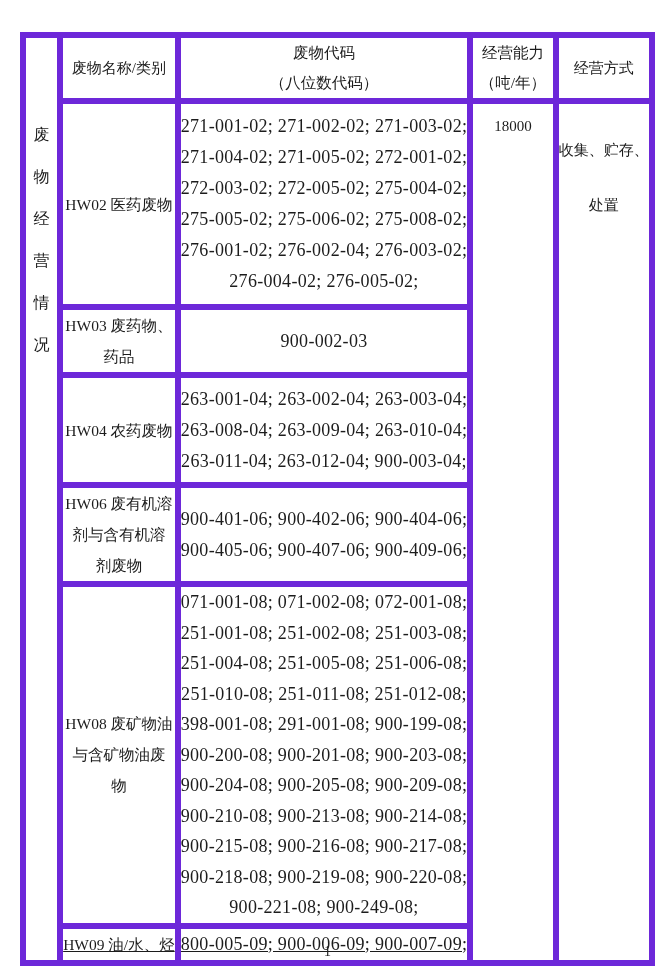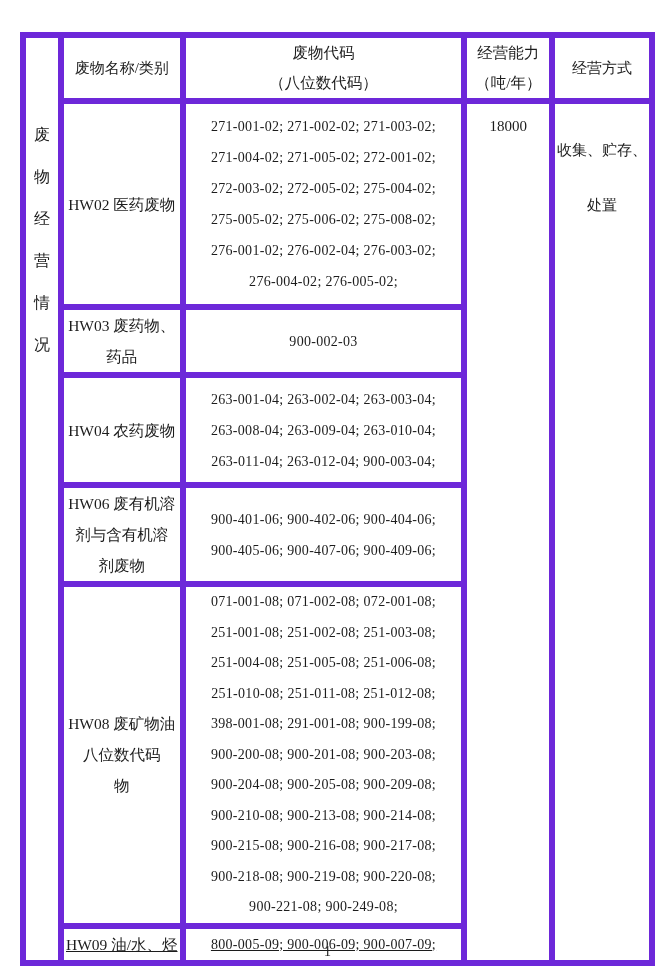--- a/index.html
+++ b/index.html
@@ -47,21 +47,21 @@
   .side-cell div { line-height: 42px; }
 
   .th { font-size: 15.5px; }
   .th div { line-height: 30px; }
   .th-single { font-size: 15px; line-height: 30px; margin-top: 42px; }
 
   .label-cell { font-size: 15.5px; margin-top: 18px; }
   .label-cell div { line-height: 31px; }
 
   .codes-cell {
-    font-size: 14px;
+    font-size: 18px;
     letter-spacing: 0.3px;
     white-space: nowrap;
   }
   .codes-cell div { line-height: 31px; }
   .codes-cell.tight div { line-height: 30.5px; }
 
   .merged-value {
     vertical-align: top;
     padding-top: 7px;
     font-size: 15px;
@@ -162,21 +162,21 @@
           </td>
       <td class="codes-cell">
             <div>900-401-06; 900-402-06; 900-404-06;</div>
             <div>900-405-06; 900-407-06; 900-409-06;</div>
           </td>
     </tr>
 
     <tr class="r-hw08">
       <td class="label-cell">
             <div>HW08 废矿物油</div>
-            <div>八位数代码</div>
+            <div>与含矿物油废</div>
             <div>物</div>
           </td>
       <td class="codes-cell tight">
             <div>071-001-08; 071-002-08; 072-001-08;</div>
             <div>251-001-08; 251-002-08; 251-003-08;</div>
             <div>251-004-08; 251-005-08; 251-006-08;</div>
             <div>251-010-08; 251-011-08; 251-012-08;</div>
             <div>398-001-08; 291-001-08; 900-199-08;</div>
             <div>900-200-08; 900-201-08; 900-203-08;</div>
             <div>900-204-08; 900-205-08; 900-209-08;</div>

